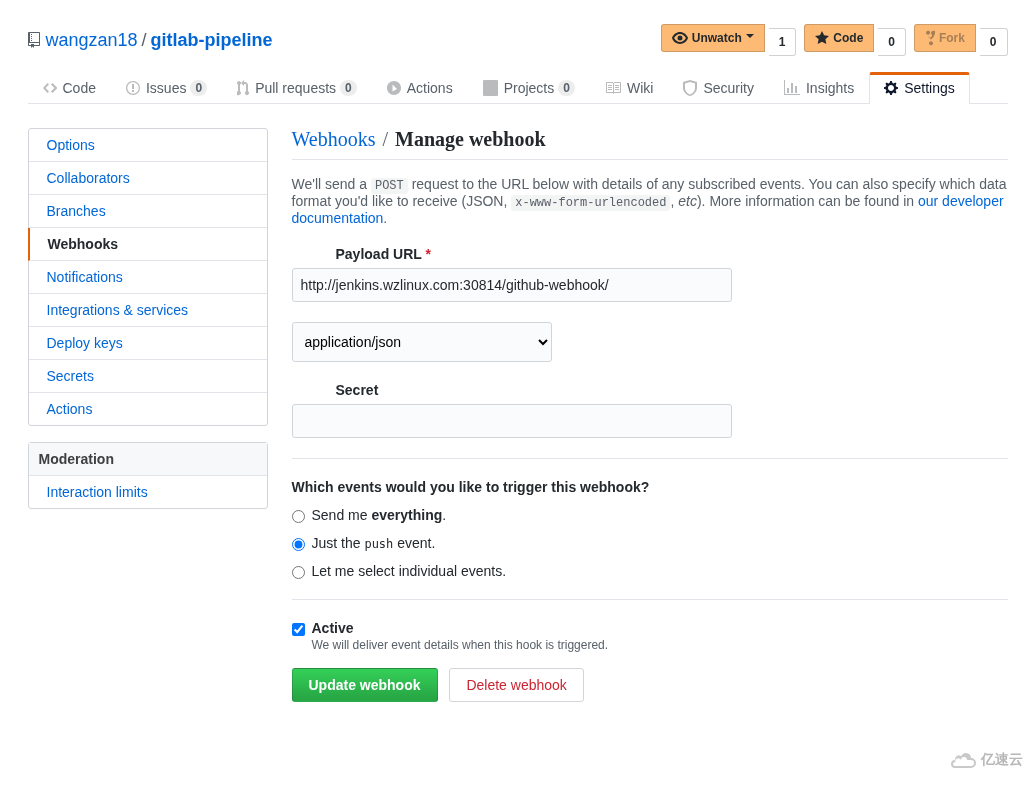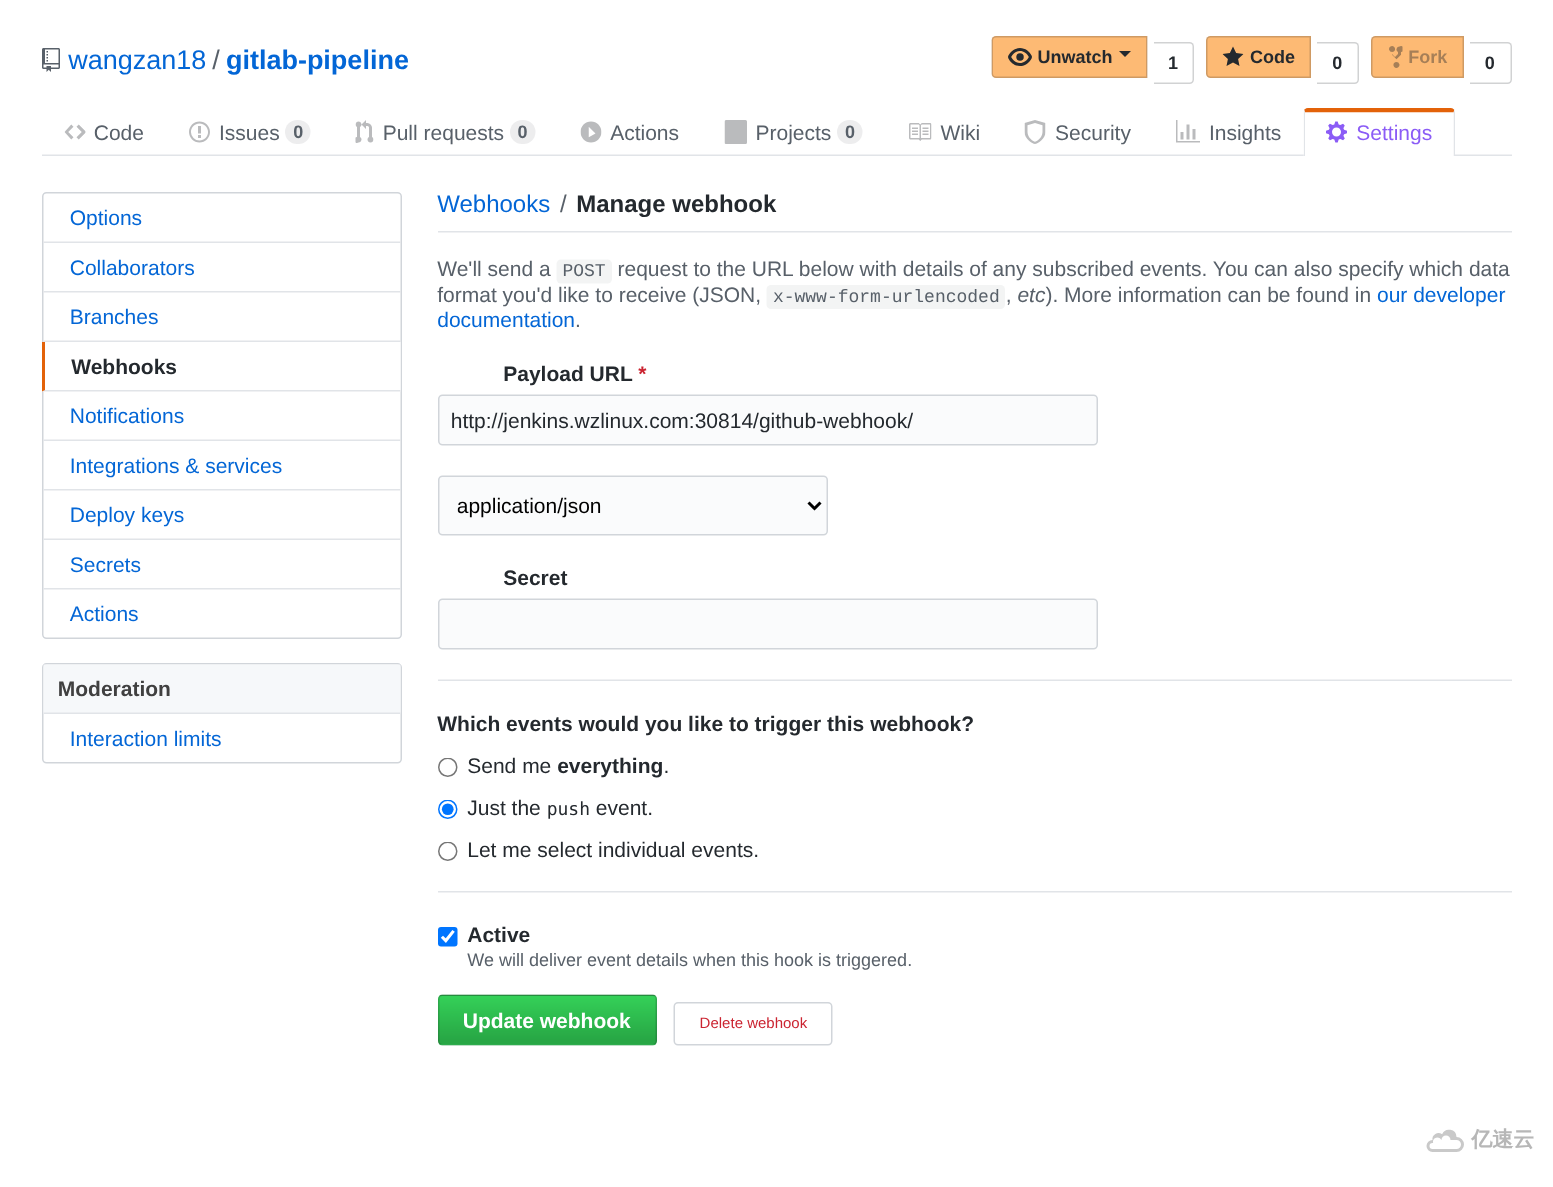--- a/index.html
+++ b/index.html
@@ -12,53 +12,53 @@
 .repo-title .octicon { margin-right: 6px; fill: #586069; }
 .repo-title .sep { margin: 0 4px; color: #586069; }
 .repo-title strong { font-weight: 600; }
 .pagehead-actions { display: flex; list-style: none; gap: 8px; }
 .btn { display: inline-flex; align-items: center; padding: 3px 10px; font-size: 12px; font-weight: 600; line-height: 20px; color: #24292e; background: #fdba74; border: 1px solid rgba(27,31,35,.2); border-radius: 3px 0 0 3px; cursor: pointer; }
 .btn.disabled { color: rgba(36,41,46,.4); }
 .btn .octicon { margin-right: 4px; fill: currentColor; }
 .social-count { display: inline-flex; align-items: center; padding: 3px 10px; font-size: 12px; font-weight: 600; line-height: 20px; color: #24292e; background: #fff; border: 1px solid rgba(27,31,35,.2); border-left: 0; border-radius: 0 3px 3px 0; }
 .reponav { display: flex; border-bottom: 1px solid #e1e4e8; margin-top: 8px; }
 .reponav-item { display: flex; align-items: center; padding: 7px 14px 8px; color: #586069; border: 1px solid transparent; border-bottom: 0; margin-bottom: -1px; cursor: pointer; }
-.reponav-item.selected { color: #8b5cf6; background: #fff; border-color: #e36209 #e1e4e8 transparent; border-top-width: 3px; padding-top: 5px; border-radius: 3px 3px 0 0; }
+.reponav-item.selected { color: #0f172a; background: #fff; border-color: #e36209 #e1e4e8 transparent; border-top-width: 3px; padding-top: 5px; border-radius: 3px 3px 0 0; }
 .reponav-item .octicon { margin-right: 6px; fill: currentColor; color: rgba(27,31,35,.3); }
 .reponav-item.selected .octicon { color: inherit; }
 .Counter { display: inline-block; padding: 2px 5px; font-size: 12px; font-weight: 600; line-height: 1; color: #586069; background: rgba(27,31,35,.08); border-radius: 20px; margin-left: 4px; }
 .main-content { display: flex; gap: 24px; margin-top: 24px; padding-bottom: 40px; }
 .sidebar { width: 240px; flex-shrink: 0; }
 .menu { list-style: none; border: 1px solid #d1d5da; border-radius: 3px; margin-bottom: 16px; }
 .menu-item { display: block; padding: 8px 18px; border-bottom: 1px solid #e1e4e8; color: #0366d6; cursor: pointer; }
 .menu-item:last-child { border-bottom: 0; }
 .menu-item.selected { font-weight: 600; color: #24292e; background: #fff; border-left: 2px solid #e36209; margin-left: -1px; cursor: default; }
 .menu-heading { padding: 8px 10px; font-size: 14px; font-weight: 600; color: #404040; background: #f6f8fa; border-bottom: 1px solid #e1e4e8; }
 .content { flex: 1; }
 .Subhead { display: flex; padding-bottom: 8px; margin-bottom: 16px; border-bottom: 1px solid #e1e4e8; }
-.Subhead-heading { font-size: 16px; font-weight: 400; }
+.Subhead-heading { font-size: 20px; font-weight: 400; font-family: Liberation Serif, serif; }
 .Subhead-heading .crumb { color: #0366d6; font-weight: 400; }
 .Subhead-heading .crumb-sep { color: #586069; margin: 0 2px; }
 .description { color: #586069; margin-bottom: 20px; }
 .description code { font-family: SFMono-Regular, Consolas, "Liberation Mono", Menlo, monospace; font-size: 12px; background: rgba(27,31,35,.05); padding: 1px 4px; border-radius: 3px; }
 .form-group { margin-bottom: 20px; }
 .form-group dt label { font-weight: 600; display: block; margin-bottom: 6px; padding-left: 44px; }
 .required { color: #cb2431; }
 .form-control { width: 440px; padding: 6px 8px; font-size: 14px; line-height: 20px; color: #24292e; background: #fafbfc; border: 1px solid #d1d5da; border-radius: 3px; }
 .form-select { width: 260px; height: 40px; padding: 6px 24px 6px 8px; font-size: 14px; line-height: 20px; background: #fafbfc; border: 1px solid #d1d5da; border-radius: 3px; }
 .events-heading { font-weight: 600; margin-bottom: 12px; }
 .form-checkbox { padding-left: 20px; margin: 12px 0; }
 .form-checkbox input { float: left; margin: 3px 0 0 -20px; }
 .form-checkbox label { font-weight: 400; }
 .form-checkbox label code { font-family: SFMono-Regular, Consolas, monospace; font-size: 12px; }
 .form-checkbox label strong { font-weight: 600; }
 hr { border: 0; border-top: 1px solid #e1e4e8; margin: 20px 0; }
 .note { font-size: 12px; color: #586069; margin-top: 2px; }
 .btn-primary { display: inline-block; padding: 8px 16px; font-size: 14px; font-weight: 600; color: #fff; background: linear-gradient(-180deg, #34d058, #28a745 90%); border: 1px solid rgba(27,31,35,.2); border-radius: 3px; cursor: pointer; }
-.btn-danger-outline { display: inline-block; padding: 8px 16px; font-size: 10px; font-weight: 400; color: #cb2431; background: #fff; border: 1px solid #d1d5da; border-radius: 3px; cursor: pointer; margin-left: 8px; }
+.btn-danger-outline { display: inline-block; padding: 8px 16px; font-size: 14px; font-weight: 400; color: #cb2431; background: #fff; border: 1px solid #d1d5da; border-radius: 3px; cursor: pointer; margin-left: 8px; }
 .watermark { position: fixed; right: 12px; bottom: 22px; font-size: 14px; color: #b7b7b7; font-weight: 600; display: flex; align-items: center; gap: 4px; }
 .watermark svg { fill: #c9c9c9; }
 .caret { display: inline-block; width: 0; height: 0; border: 4px solid transparent; border-top-color: currentColor; margin-left: 4px; vertical-align: middle; }
 </style>
 </head>
 <body>
 
 <div class="container">
   <div class="repohead">
     <div class="repo-title-row">

